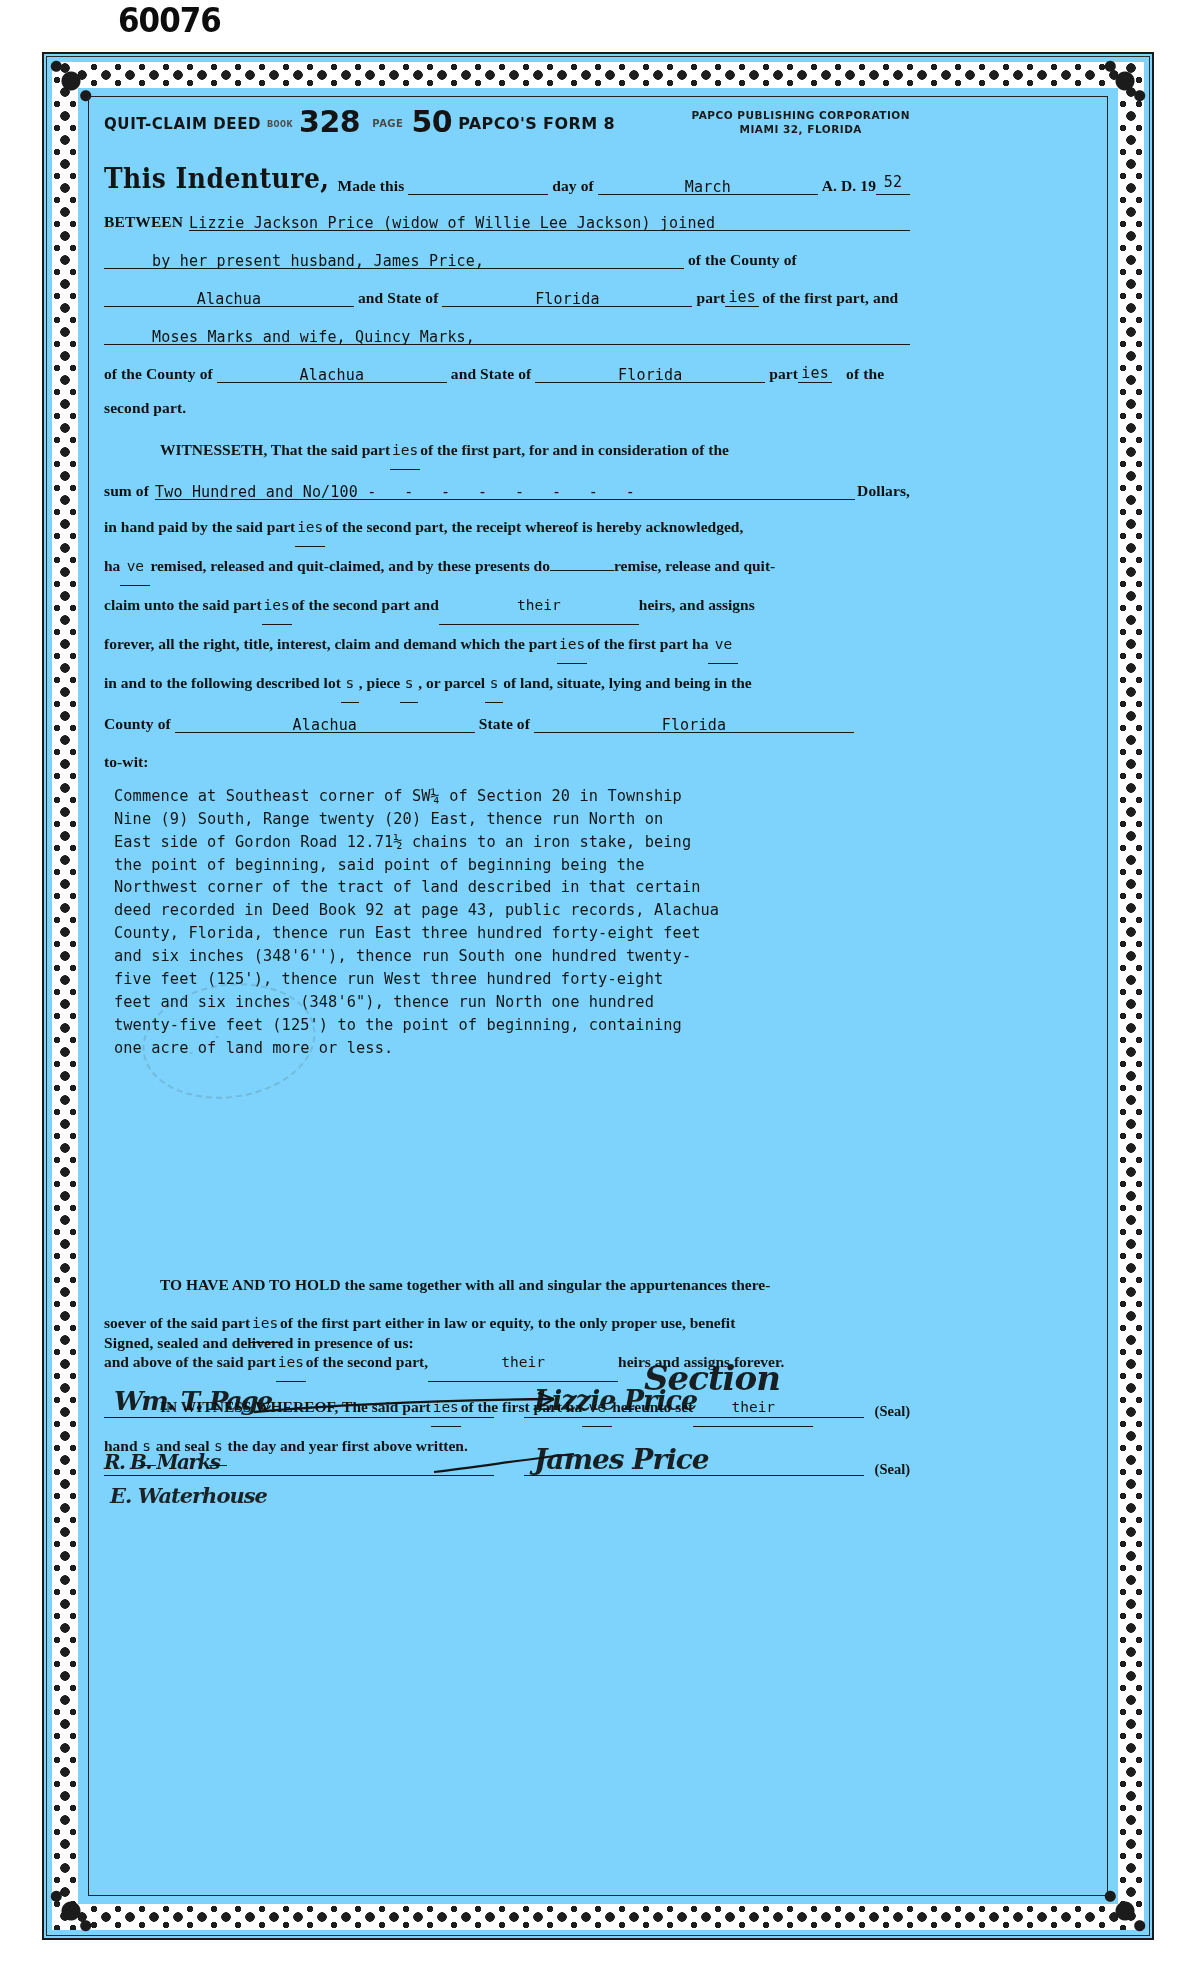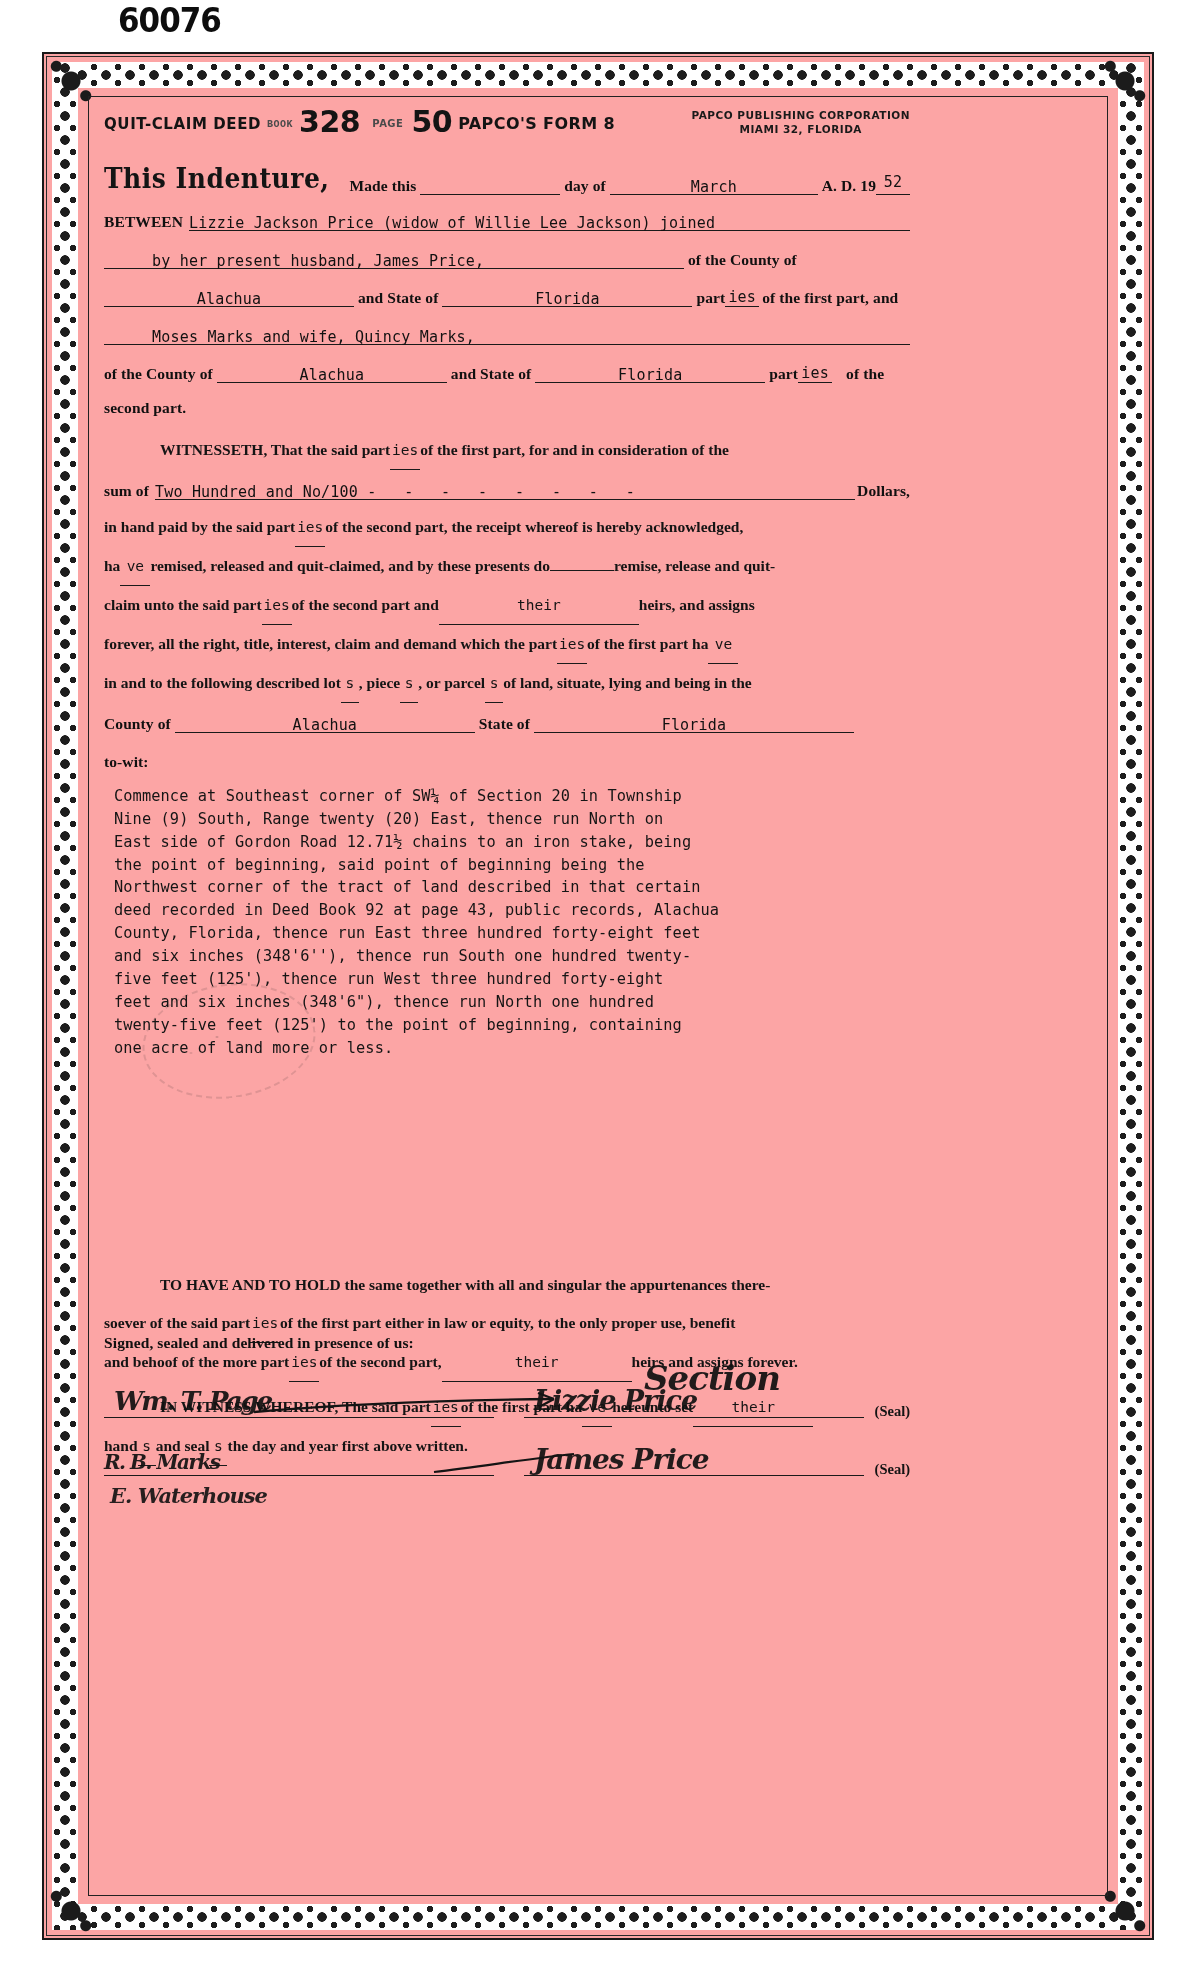--- a/index.html
+++ b/index.html
@@ -6,21 +6,21 @@
   body{width:1200px;height:1980px;position:relative;
        font-family:"Liberation Serif",serif;color:#141414;}
 
   
   .stamp-no{position:absolute;left:118px;top:2px;font-family:"DejaVu Sans",sans-serif;
     font-weight:bold;font-size:31px;letter-spacing:-1px;color:#0d0d0d;
     transform:scaleY(1.08);}
 
   
   .sheet{position:absolute;left:42px;top:52px;width:1112px;height:1888px;
-    background:#fca5a5;}
+    background:#7dd3fc;}
   .border-outer{position:absolute;inset:0;border:2px solid #1a1a1a;}
   .border-band{position:absolute;left:4px;top:4px;right:4px;bottom:4px;
     border:1px solid #2a2a2a;}
   
   .orn{position:absolute;background-repeat:repeat;}
   .orn-top,.orn-bottom{left:10px;right:10px;height:26px;
     background-image:
       radial-gradient(circle at 6px 13px,#1d1d1d 0 4.5px,transparent 5px),
       radial-gradient(circle at 18px 5px,#1d1d1d 0 3px,transparent 3.5px),
       radial-gradient(circle at 18px 21px,#1d1d1d 0 3px,transparent 3.5px),
@@ -138,21 +138,21 @@
       <span class="hdr-num" style="margin-left:8px;">50</span>
       <span class="hdr-form" style="margin-left:6px;">PAPCO'S FORM 8</span>
       <div class="pub">
         <div>PAPCO PUBLISHING CORPORATION</div>
         <div>MIAMI 32, FLORIDA</div>
       </div>
     </div>
 
     <div class="row" style="margin-top:22px;">
       <span class="indenture">This Indenture,</span>
-      <span class="printed" style="margin-left:20px;">Made this</span>
+      <span class="printed" style="margin-left:8px;">Made this</span>
       <span class="fill" style="max-width:140px;margin:0 4px;">
         <span class="typed"></span>
       </span>
       <span class="printed">day of</span>
       <span class="fill" style="max-width:260px;margin:0 4px;">
         <span class="typed">March</span>
       </span>
       <span class="printed">A. D. 19</span>
       <span class="tiny-fill" style="min-width:34px;">
         <span class="typed" style="transform:translateY(-3px);">52</span>
@@ -270,21 +270,21 @@
 twenty-five feet (125') to the point of beginning, containing
 one acre of land more or less.</div>
 
     <div class="blockpara" style="margin-top:206px;">
       <span class="indent"></span><span>TO HAVE AND TO HOLD the same together with all and singular the appurtenances there-</span>
     </div>
     <div class="blockpara">
       <span>soever of the said part</span><span class="u">ies</span><span>of the first part either in law or equity, to the only proper use, benefit</span>
     </div>
     <div class="blockpara">
-      <span>and behoof of the more part</span><span class="u">ies</span><span>of the second part,</span><span class="u" style="min-width:190px;">their</span><span>heirs and assigns forever.</span>
+      <span>and above of the said part</span><span class="u">ies</span><span>of the second part,</span><span class="u" style="min-width:190px;">their</span><span>heirs and assigns forever.</span>
     </div>
 
     <div class="blockpara" style="margin-top:6px;">
       <span class="indent"></span><span>IN WITNESS WHEREOF, The said part</span><span class="u">ies</span><span>of the first part ha</span><span class="u">ve</span><span>hereunto set</span><span class="u" style="min-width:120px;">their</span>
     </div>
 
     <div class="blockpara">
       <span>hand</span><span class="u" style="min-width:18px;">s</span><span>and seal</span><span class="u" style="min-width:18px;">s</span><span>the day and year first above written.</span>
     </div>
 

